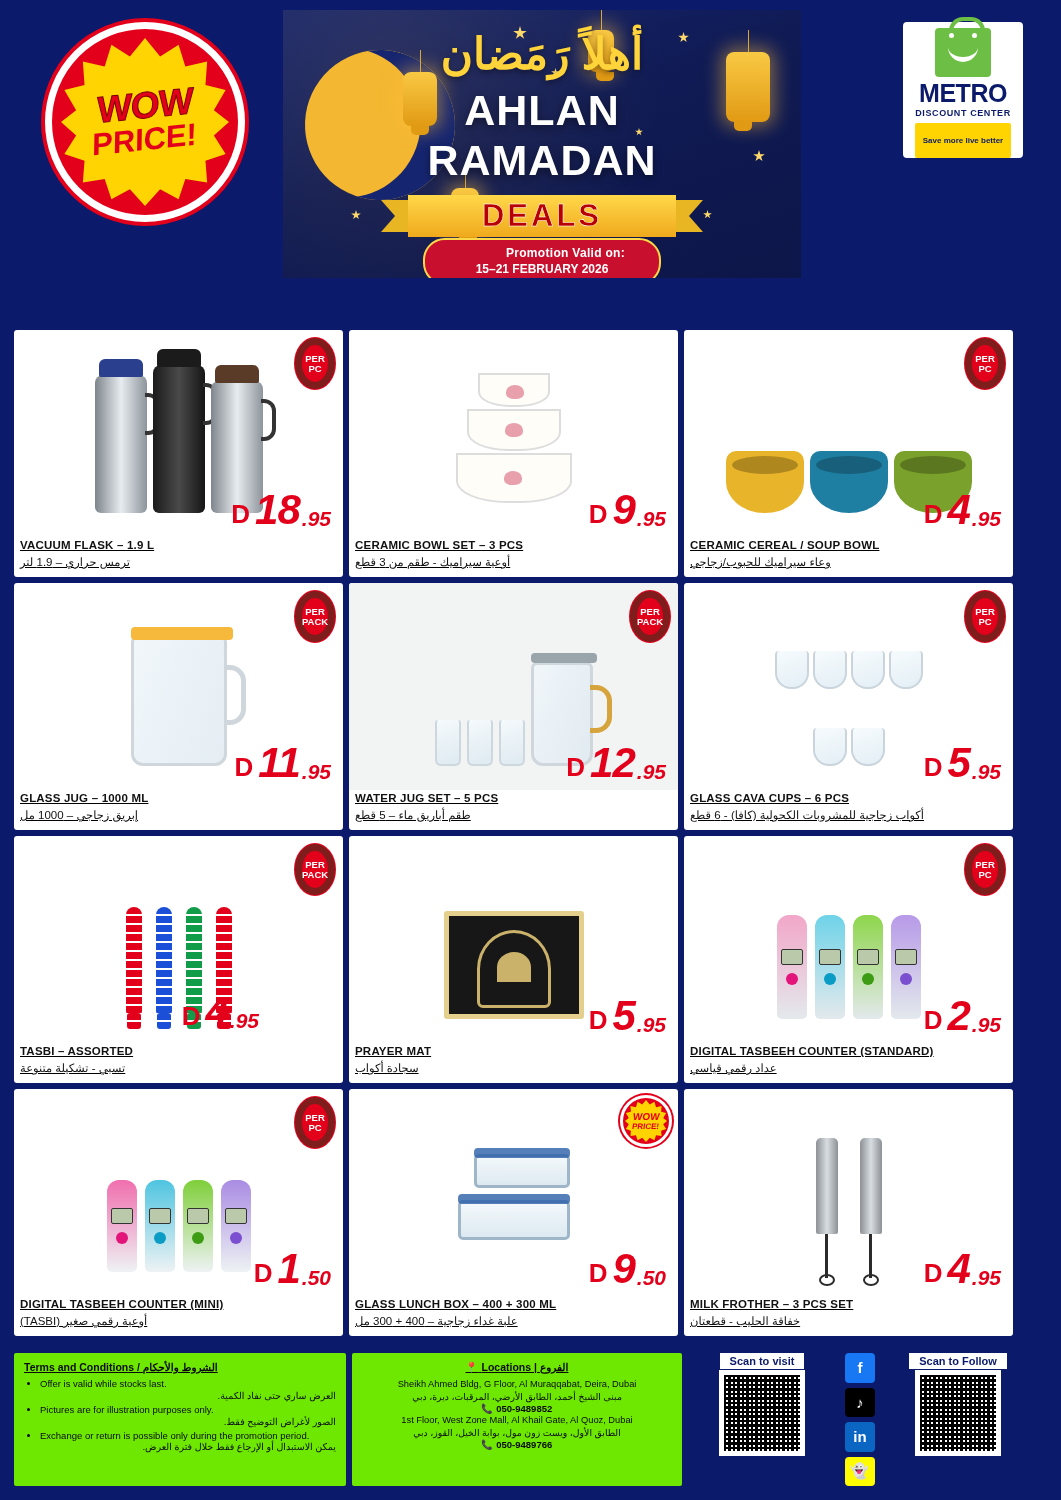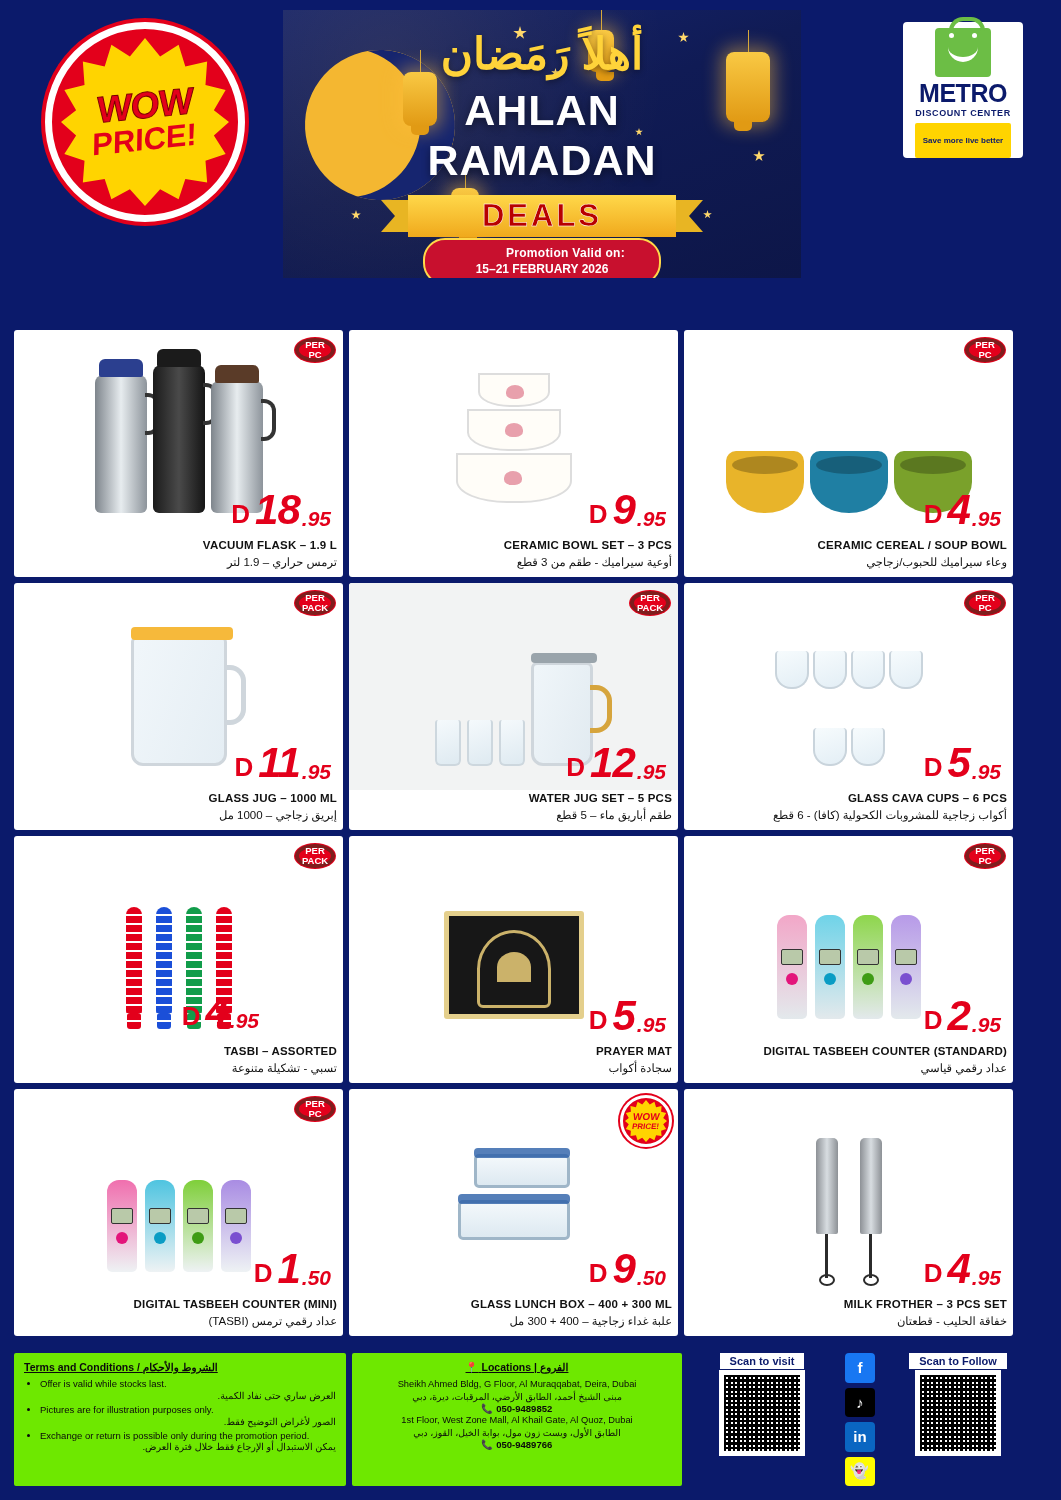--- a/index.html
+++ b/index.html
@@ -209,37 +209,38 @@
   .price .cur {
     font-size: 26px;
     margin-right: 5px;
     font-style: normal;
     position: relative;
     top: -4px;
   }
   .price .int { font-size: 42px; letter-spacing: -1px; }
   .price .dec { font-size: 21px; margin-left: 2px; position: relative; top: -2px; }
   .labels {
-    text-align: right;
+    text-align: left;
     padding: 2px 6px 8px;
+    text-decoration: underline;
   }
   .labels .en {
     font-size: 11.5px; font-weight: bold; color: #111; letter-spacing: .2px;
     margin-bottom: 4px;
   }
   .labels .ar {
     font-size: 11.5px; color: #111; direction: rtl;
   }
   .tag-circle {
     position: absolute; right: 8px; top: 8px;
-    width: 40px; height: 24px; border-radius: 50%;
+    width: 40px; height: 51px; border-radius: 50%;
     background: #e3001b; color: #fff;
     display: flex; flex-direction: column; align-items: center; justify-content: center;
     font-size: 9.5px; font-weight: bold; line-height: 1.05;
-    border: 4px solid #7f1d1d;
+    border: 7px solid #7f1d1d;
     box-shadow: 0 0 0 1px #e3001b;
   }
   .wow-mini {
     position: absolute; right: 6px; top: 6px;
     width: 52px; height: 52px; border-radius: 50%;
     background: #e3001b; border: 3px solid #fff;
     display: flex; align-items: center; justify-content: center;
     box-shadow: 0 0 0 2px #e3001b;
   }
   .wow-mini-inner {
@@ -674,21 +675,21 @@
           </div>
       </div>
       <div class="price">
         <span class="cur">D</span>
         <span class="int">1</span>
         <span class="dec">.50</span>
       </div>
     </div>
     <div class="labels">
       <div class="en">DIGITAL  TASBEEH COUNTER (MINI)</div>
-      <div class="ar">عداد رقمي ترمس (TASBI)</div>
+      <div class="ar">أوعية رقمي صغير (TASBI)</div>
     </div>
   </div>
 
   <div class="card">
     <div class="img-area">
       <div class="wow-mini">
         <div class="wow-mini-inner">
           <div class="a">WOW</div>
           <div class="b">PRICE!</div>
         </div>

